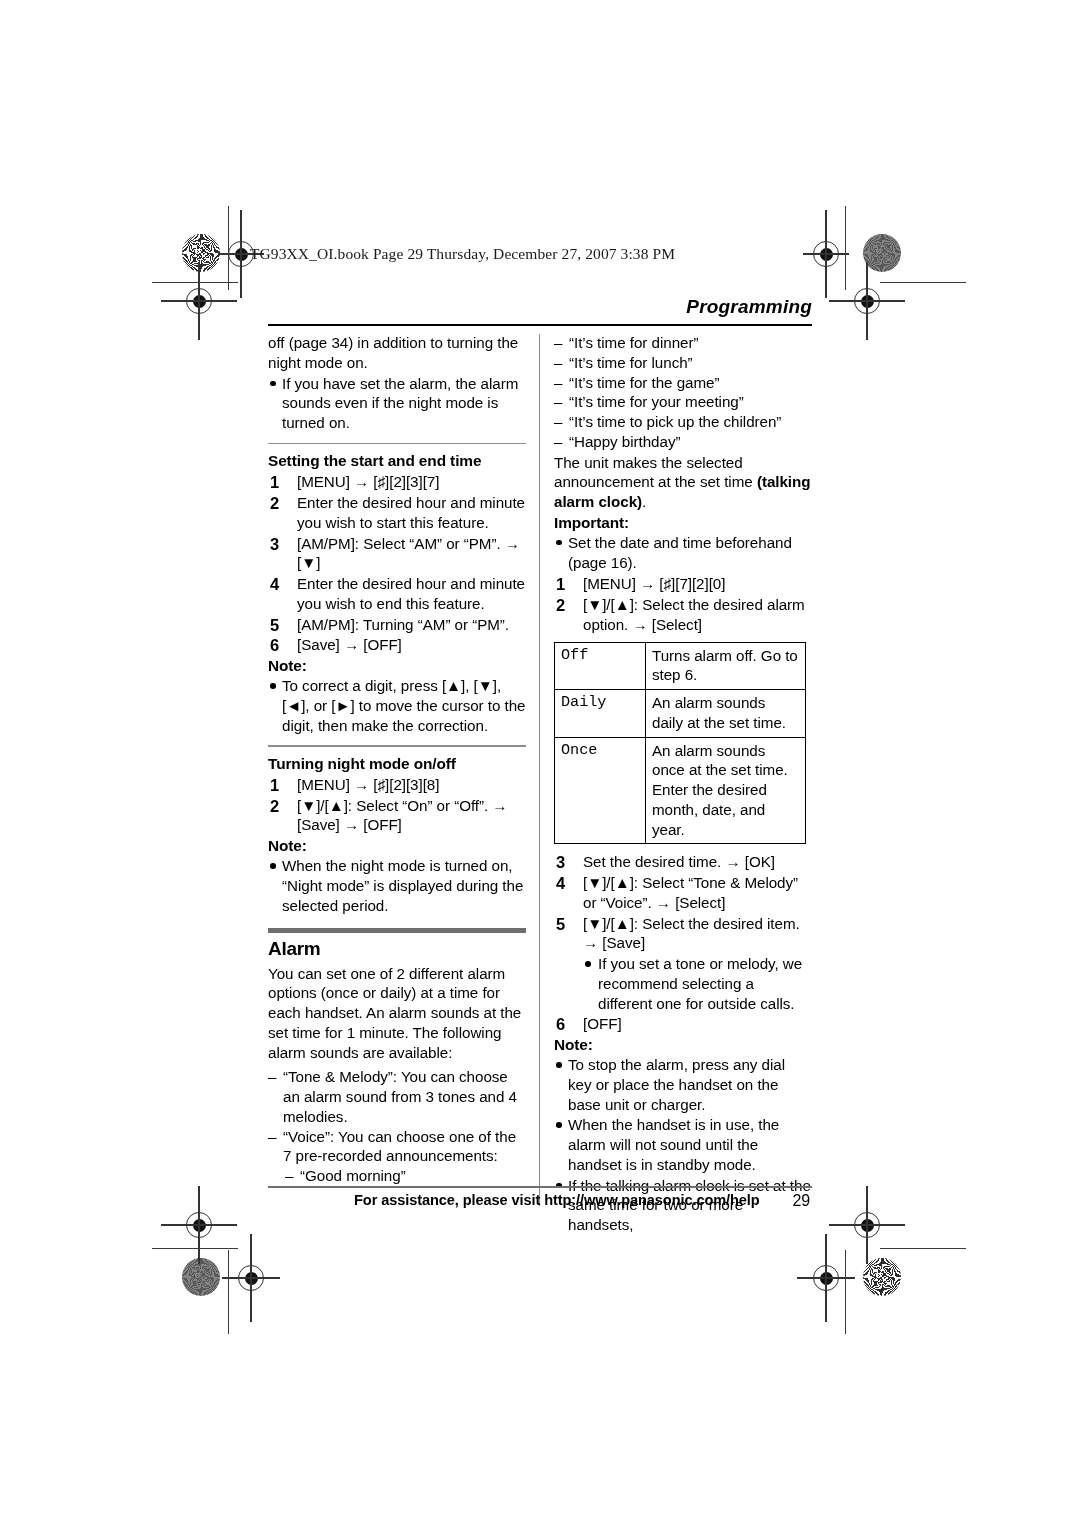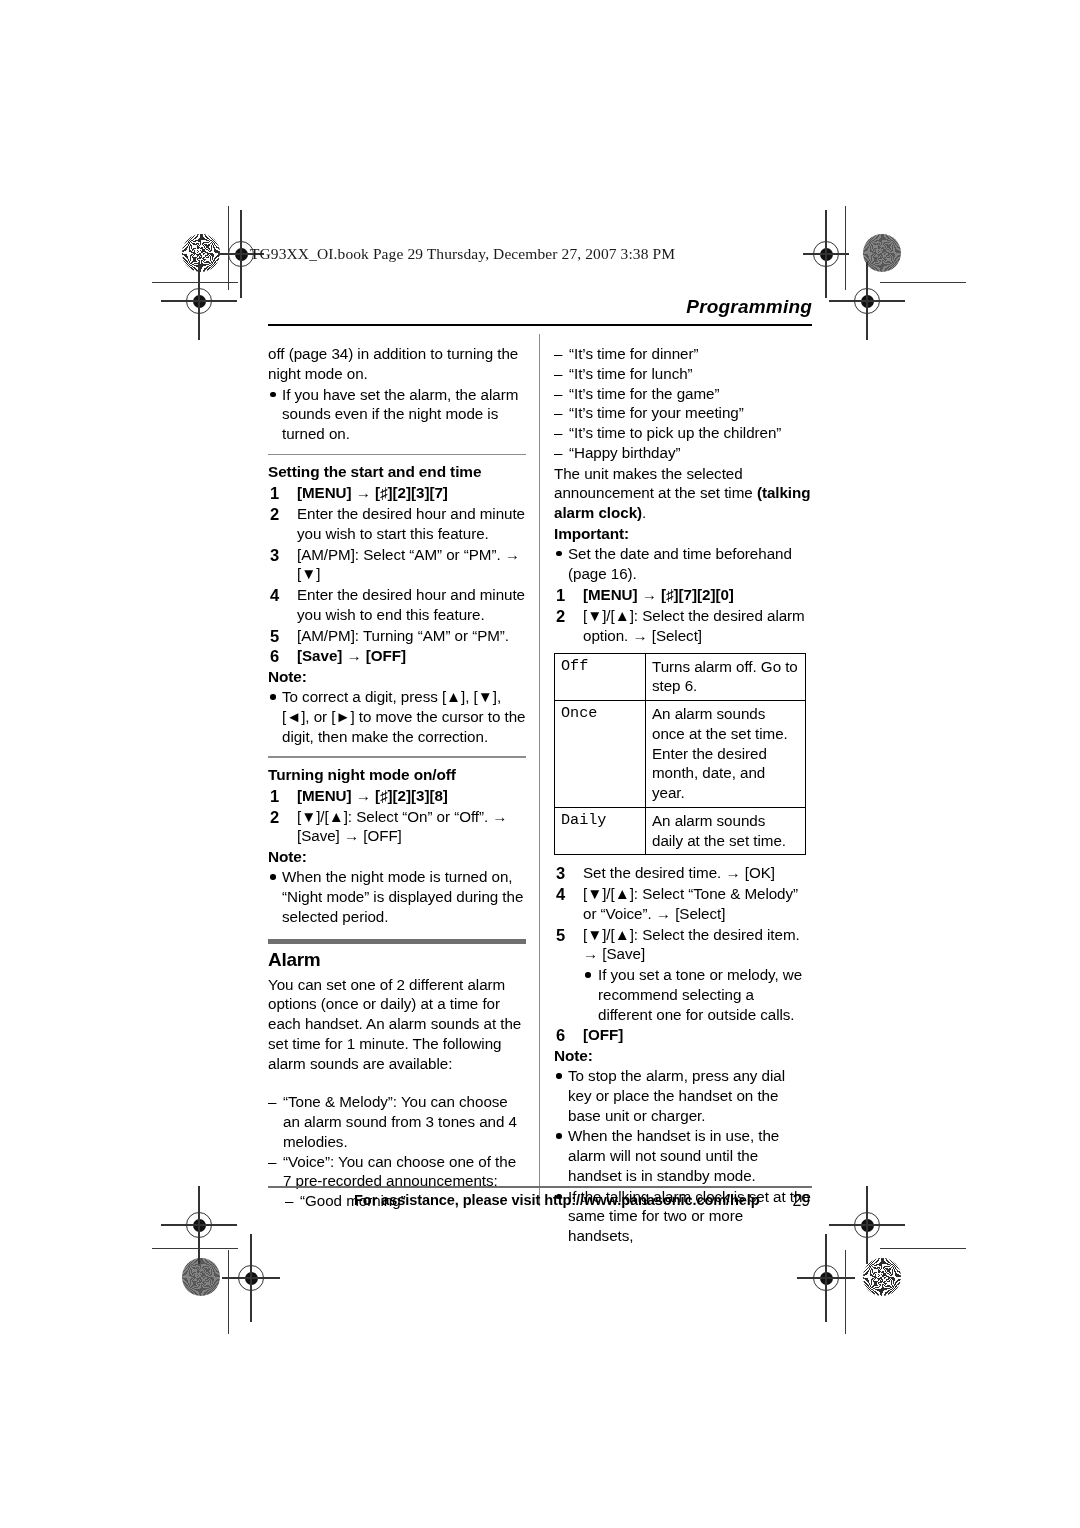--- a/index.html
+++ b/index.html
@@ -55,21 +55,21 @@
   .content{position:absolute;left:268px;top:296px;width:544px;height:910px;}
 
   .running-head{
     position:absolute;right:0;top:0;
     font-size:19px;font-weight:bold;font-style:italic;
     letter-spacing:.2px;
   }
   .head-rule{position:absolute;left:0;top:28px;width:544px;height:2.2px;background:#000;}
 
   .cols{position:absolute;left:0;top:36px;width:544px;}
-  .col{position:absolute;top:12px;width:258px;}
+  .col{position:absolute;top:1px;width:258px;}
   .col-left{left:0;}
   .col-right{left:286px;}
   .col-divider{position:absolute;left:271px;top:2px;width:1.3px;height:872px;background:#8c8c8c;}
 
   p,ul,ol{margin:0;}
   .body-txt{font-size:15.2px;line-height:1.30;letter-spacing:-0.05px;}
 
   .bullets{list-style:none;padding:0;margin:0;}
   .bullets li{
     position:relative;padding-left:14px;margin-top:1px;
@@ -119,21 +119,21 @@
     list-style:none;padding:0;margin:1px 0 0 0;
   }
   .steps li .substep li{
     position:relative;padding-left:15px;font-size:15.2px;line-height:1.30;
   }
   .steps li .substep li::before{
     content:"";position:absolute;left:2px;top:7px;
     width:5.5px;height:5.5px;background:#000;border-radius:50%;
   }
 
-  .key{font-weight:bold;white-space:nowrap;}
+  .key{font-weight:normal;white-space:nowrap;}
   .mono{font-family:"Liberation Mono","DejaVu Sans Mono",monospace;font-size:14px;letter-spacing:-0.2px;margin-top:21px;}
   b{font-weight:bold;}
 
   
   .opt-table{
     border-collapse:collapse;width:252px;margin-top:7px;
     table-layout:fixed;
   }
   .opt-table td{
     border:1.6px solid #000;
@@ -293,21 +293,21 @@
         <ul class="bullets">
           <li>When the night mode is turned on, “Night mode” is displayed during the selected period.</li>
         </ul>
 
         <div class="rule-thick"></div>
 
         <div class="sec-title">Alarm</div>
 
         <p class="body-txt">You can set one of 2 different alarm options (once or daily) at a time for each handset. An alarm sounds at the set time for 1 minute. The following alarm sounds are available:</p>
 
-        <ul class="dashlist" style="margin-top:19px;">
+        <ul class="dashlist" style="margin-top:5px;">
           <li>“Tone &amp; Melody”: You can choose an alarm sound from 3 tones and 4 melodies.</li>
           <li>“Voice”: You can choose one of the 7 pre-recorded announcements:</li>
           <li class="sub">“Good morning”</li>
         </ul>
 
       </div>
 
       <div class="col col-right">
 
         <ul class="dashlist">
@@ -337,26 +337,26 @@
           </li>
         </ol>
 
         <table class="opt-table">
           <tbody>
             <tr>
               <td class="k mono">Off</td>
               <td>Turns alarm off. Go to step 6.</td>
             </tr>
             <tr>
+              <td class="k mono">Daily</td>
+              <td>An alarm sounds daily at the set time.</td>
+            </tr>
+            <tr>
               <td class="k mono">Once</td>
               <td>An alarm sounds once at the set time. Enter the desired month, date, and year.</td>
-            </tr>
-            <tr>
-              <td class="k mono">Daily</td>
-              <td>An alarm sounds daily at the set time.</td>
             </tr>
           </tbody>
         </table>
 
         <ol class="steps" style="margin-top:8px;">
           <li>
             <span class="num">3</span>
             <span>Set the desired time. → [OK]</span>
           </li>
           <li>

